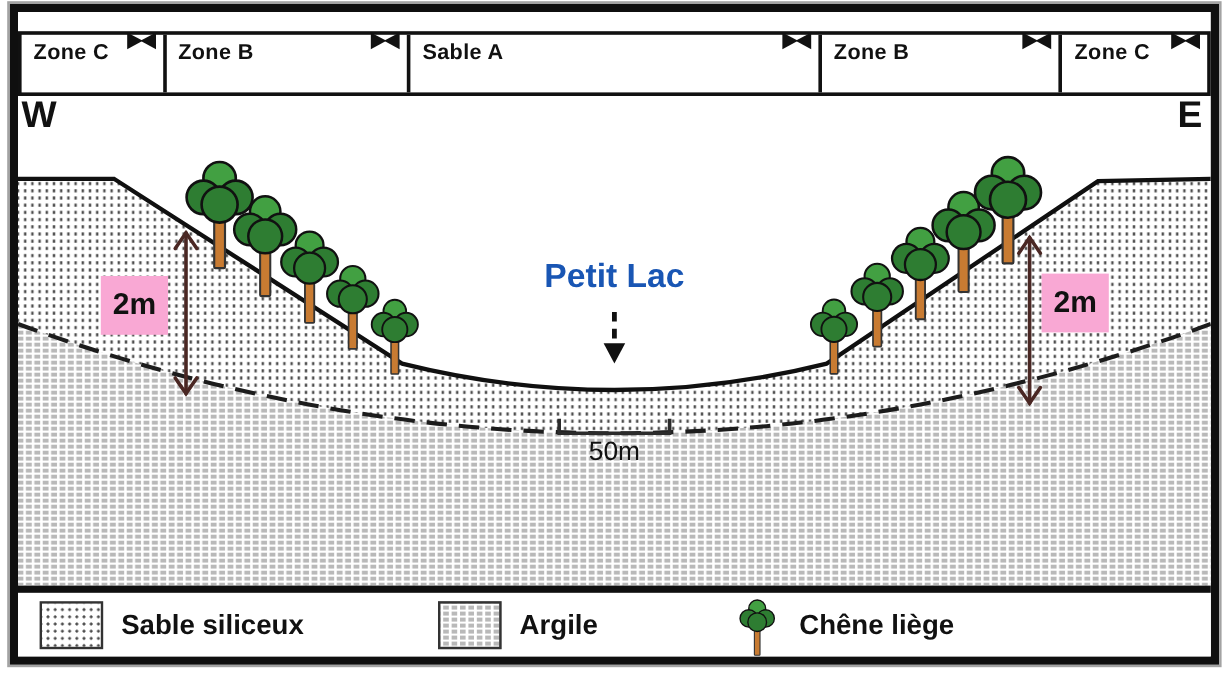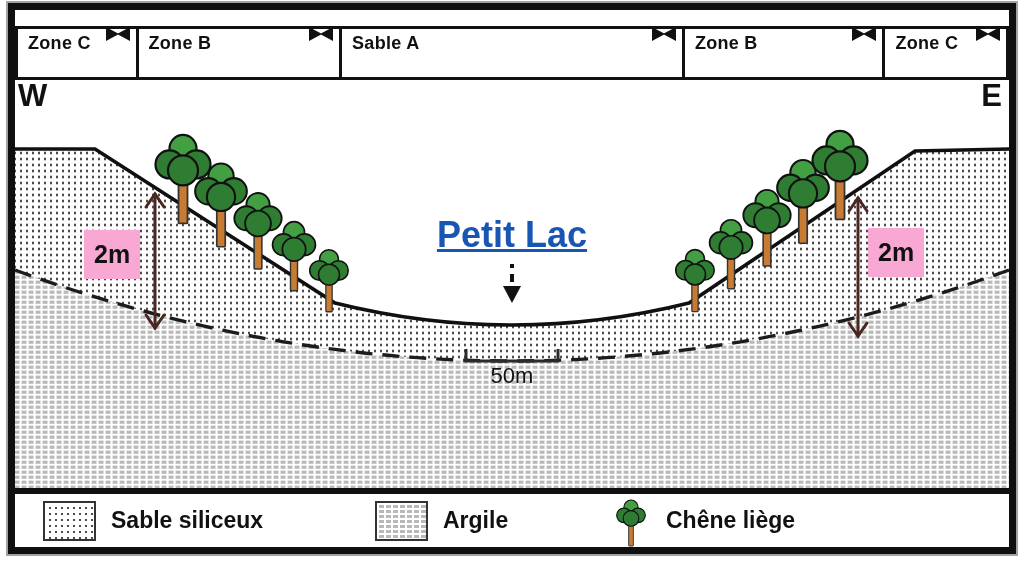--- a/index.html
+++ b/index.html
@@ -30,33 +30,33 @@
   .zone-arrow::before{left:-1px;border-right:13px solid #111;}
   .zone-arrow::after{right:-1px;border-left:13px solid #111;}
   
   .compass{position:absolute;top:80px;font-size:31px;font-weight:bold;line-height:1;}
   .compass.west{left:18px}
   .compass.east{right:22px}
   
   .scene-svg{position:absolute;left:15px;top:80px;width:994px;height:408px;}
   
   .lake-label{position:absolute;left:424px;top:204px;width:176px;text-align:center;
-    font-size:36px;font-weight:bold;color:var(--blue);background:#fff;padding:10px 0 8px;text-decoration:underline;}
+    font-size:28px;font-weight:bold;color:var(--blue);background:#fff;padding:10px 0 8px;}
   .depth-label{position:absolute;font-size:25px;font-weight:bold;background:#f9a8d4;
     padding:12px 10px;line-height:1;}
   .depth-label.left{left:84px;top:230px;}
   .depth-label.right{left:868px;top:228px;}
   .scale-label{position:absolute;left:462px;top:363px;width:100px;text-align:center;
     font-size:22px;font-weight:normal;}
   
   .legend-band{position:absolute;left:15px;top:488px;width:994px;height:59px;
     border-top:6px solid var(--ink);background:#fff;}
   .legend-item{position:absolute;top:50%;transform:translateY(-50%);
     display:flex;align-items:center;gap:15px;}
-  .li-sand{left:28px}.li-clay{left:360px}.li-tree{left:596px}
+  .li-sand{left:18px}.li-clay{left:350px}.li-tree{left:596px}
   .swatch{width:53px;height:40px;border:2.5px solid #333;}
   .swatch.sand{background-color:#fff;
     background-image:radial-gradient(circle,#4c4c4c 1.1px,transparent 1.3px);
     background-size:6px 6px;background-position:2px 2px;}
   .swatch.clay{background-color:#b9b9b9;
     background-image:linear-gradient(#fff 1.7px,transparent 1.7px),
                      linear-gradient(90deg,#fff 2px,transparent 2px);
     background-size:100% 5px,7px 100%;}
   .legend-label{font-size:23px;font-weight:bold;}
   .legend-tree-svg{width:40px;height:52px;display:block;}

